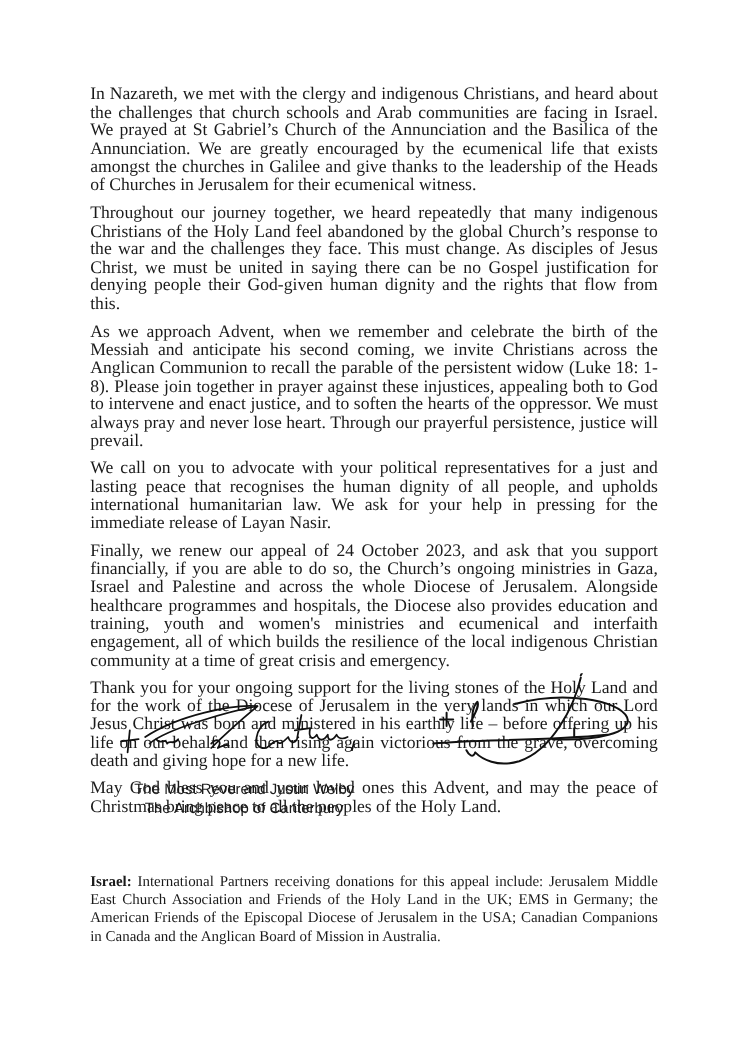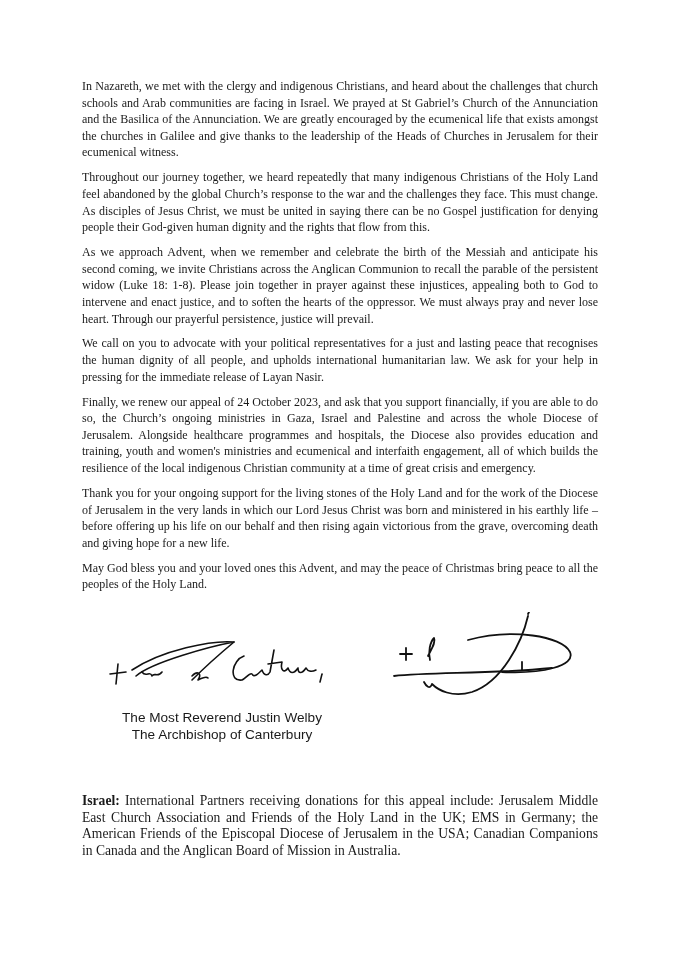--- a/index.html
+++ b/index.html
@@ -1,20 +1,20 @@
 <!DOCTYPE html>
 <html><head>
 <meta charset="utf-8">
 <style>
   html, body { margin: 0; padding: 0; background: #ffffff; }
   body { width: 679px; height: 960px; position: relative; overflow: hidden; }
   .page {
     position: absolute; left: 82px; top: 78px; width: 516px;
     font-family: "Liberation Serif", serif;
-    font-size: 12px; line-height: 16.6px; color: #1a1a1a;
+    font-size: 16px; line-height: 16.6px; color: #1a1a1a;
     text-align: justify;
   }
   .page p { margin: 0 0 8.4px 0; }
   .sigs { position: absolute; top: 612px; left: 82px; width: 516px; height: 140px; }
   .sig { position: absolute; width: 240px; }
   .sig.left { left: 10px; }
   .sig.right { left: 290px; }
   .sig svg { display: block; }
   .sig .name, .sig .title {
     font-family: Liberation Sans, sans-serif; font-size: 13.6px; line-height: 16.6px;

